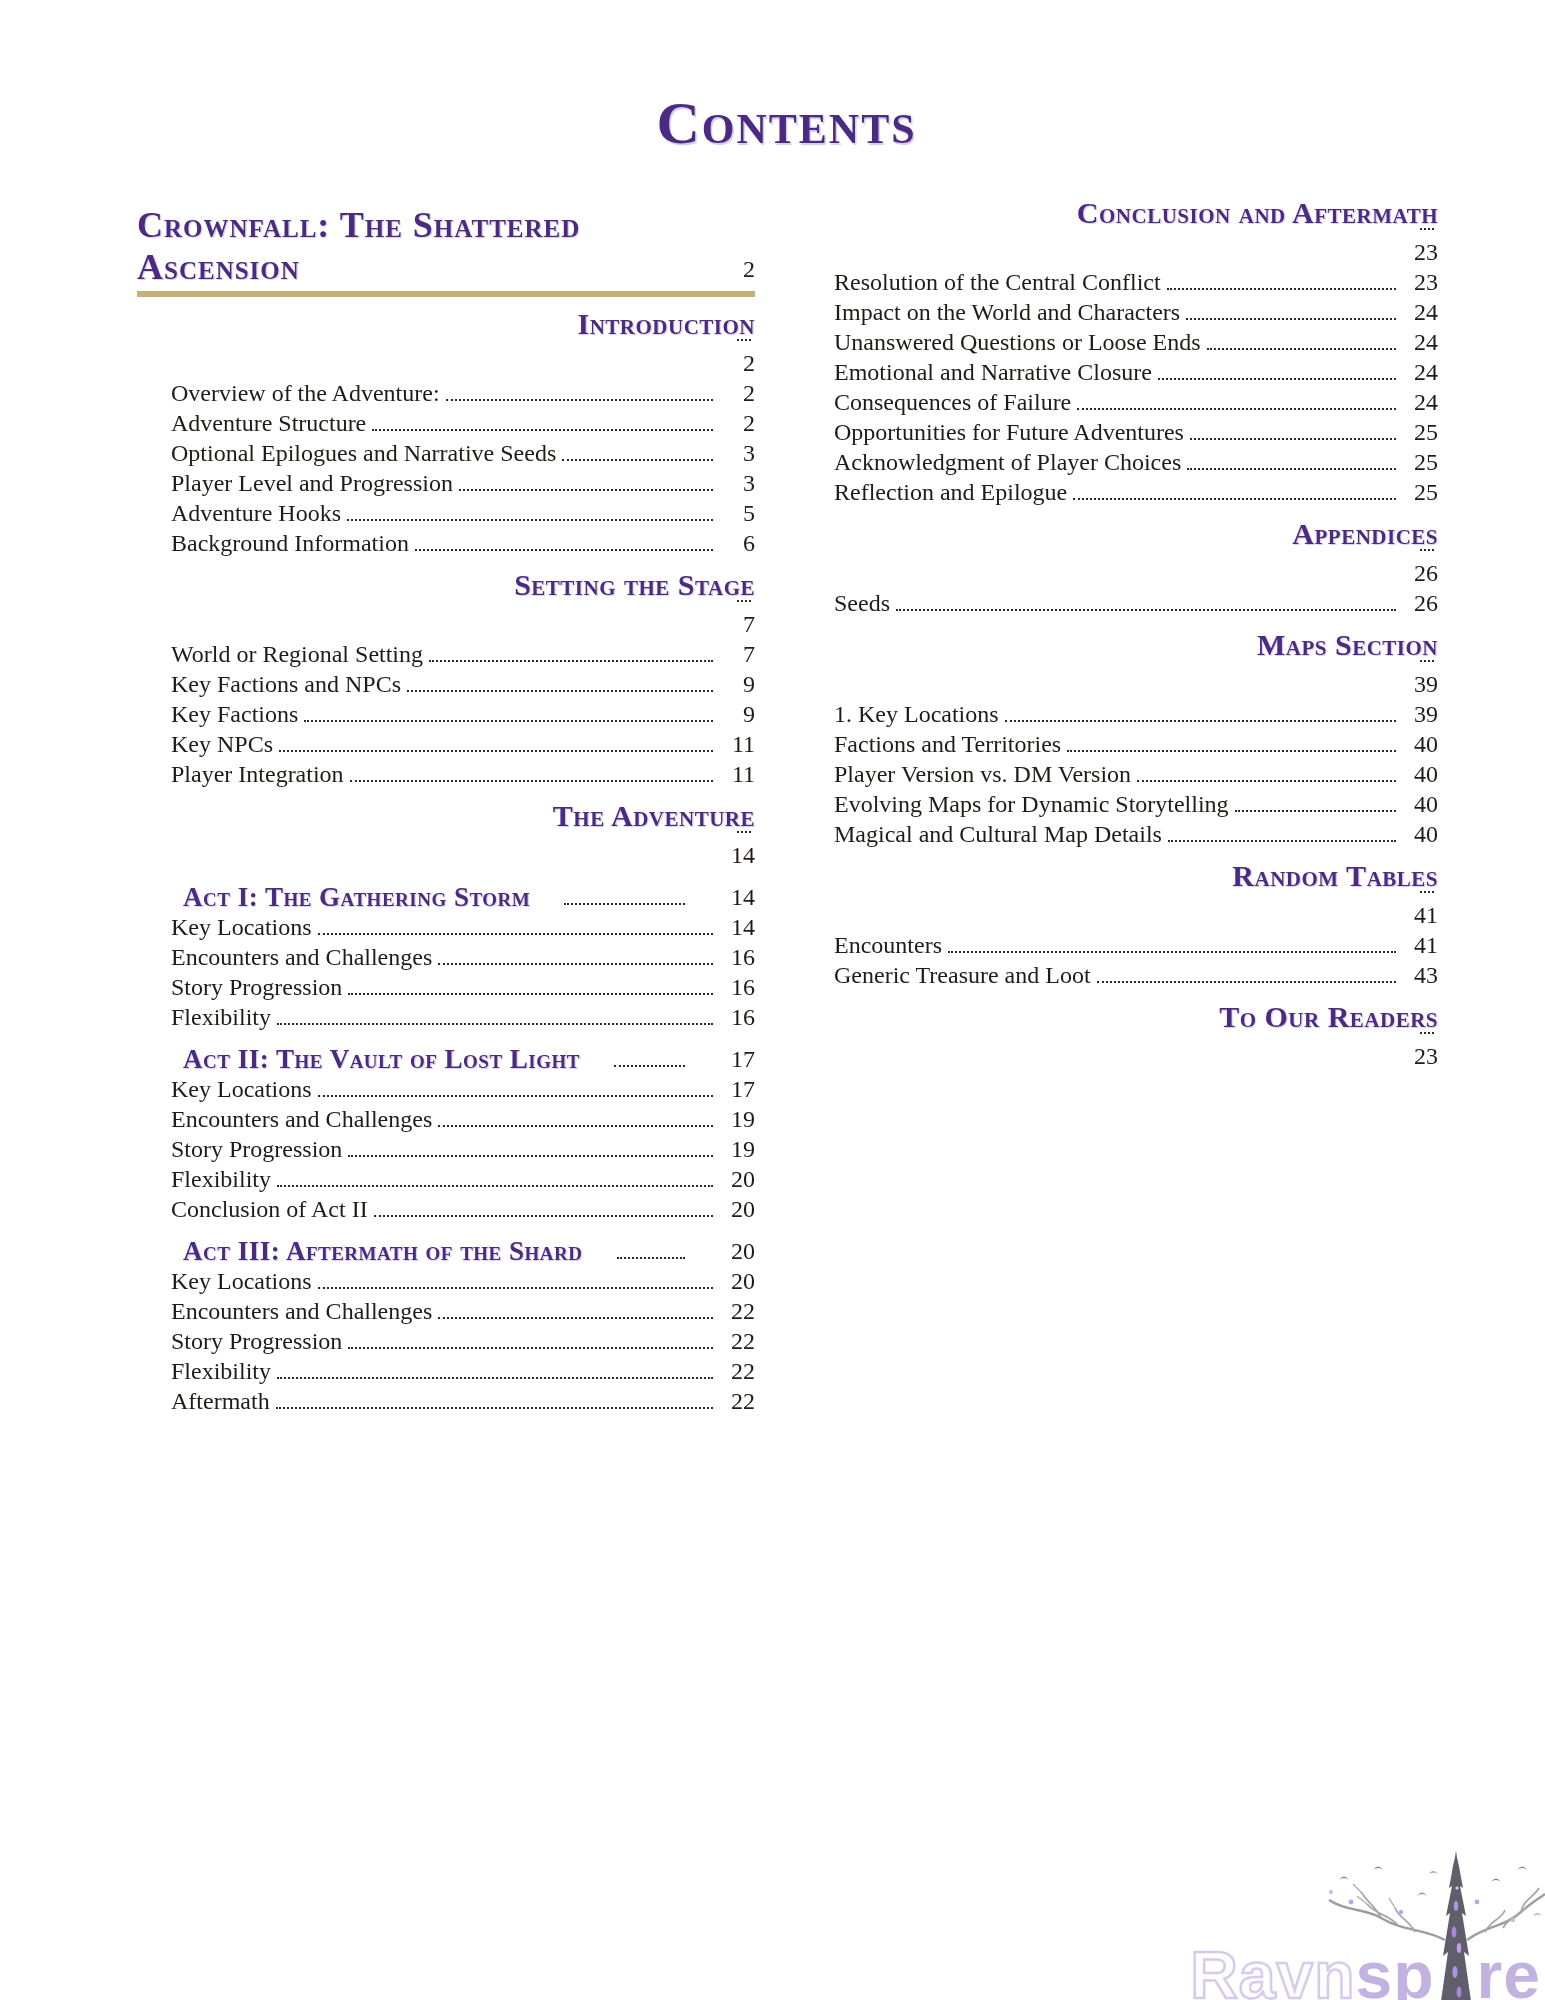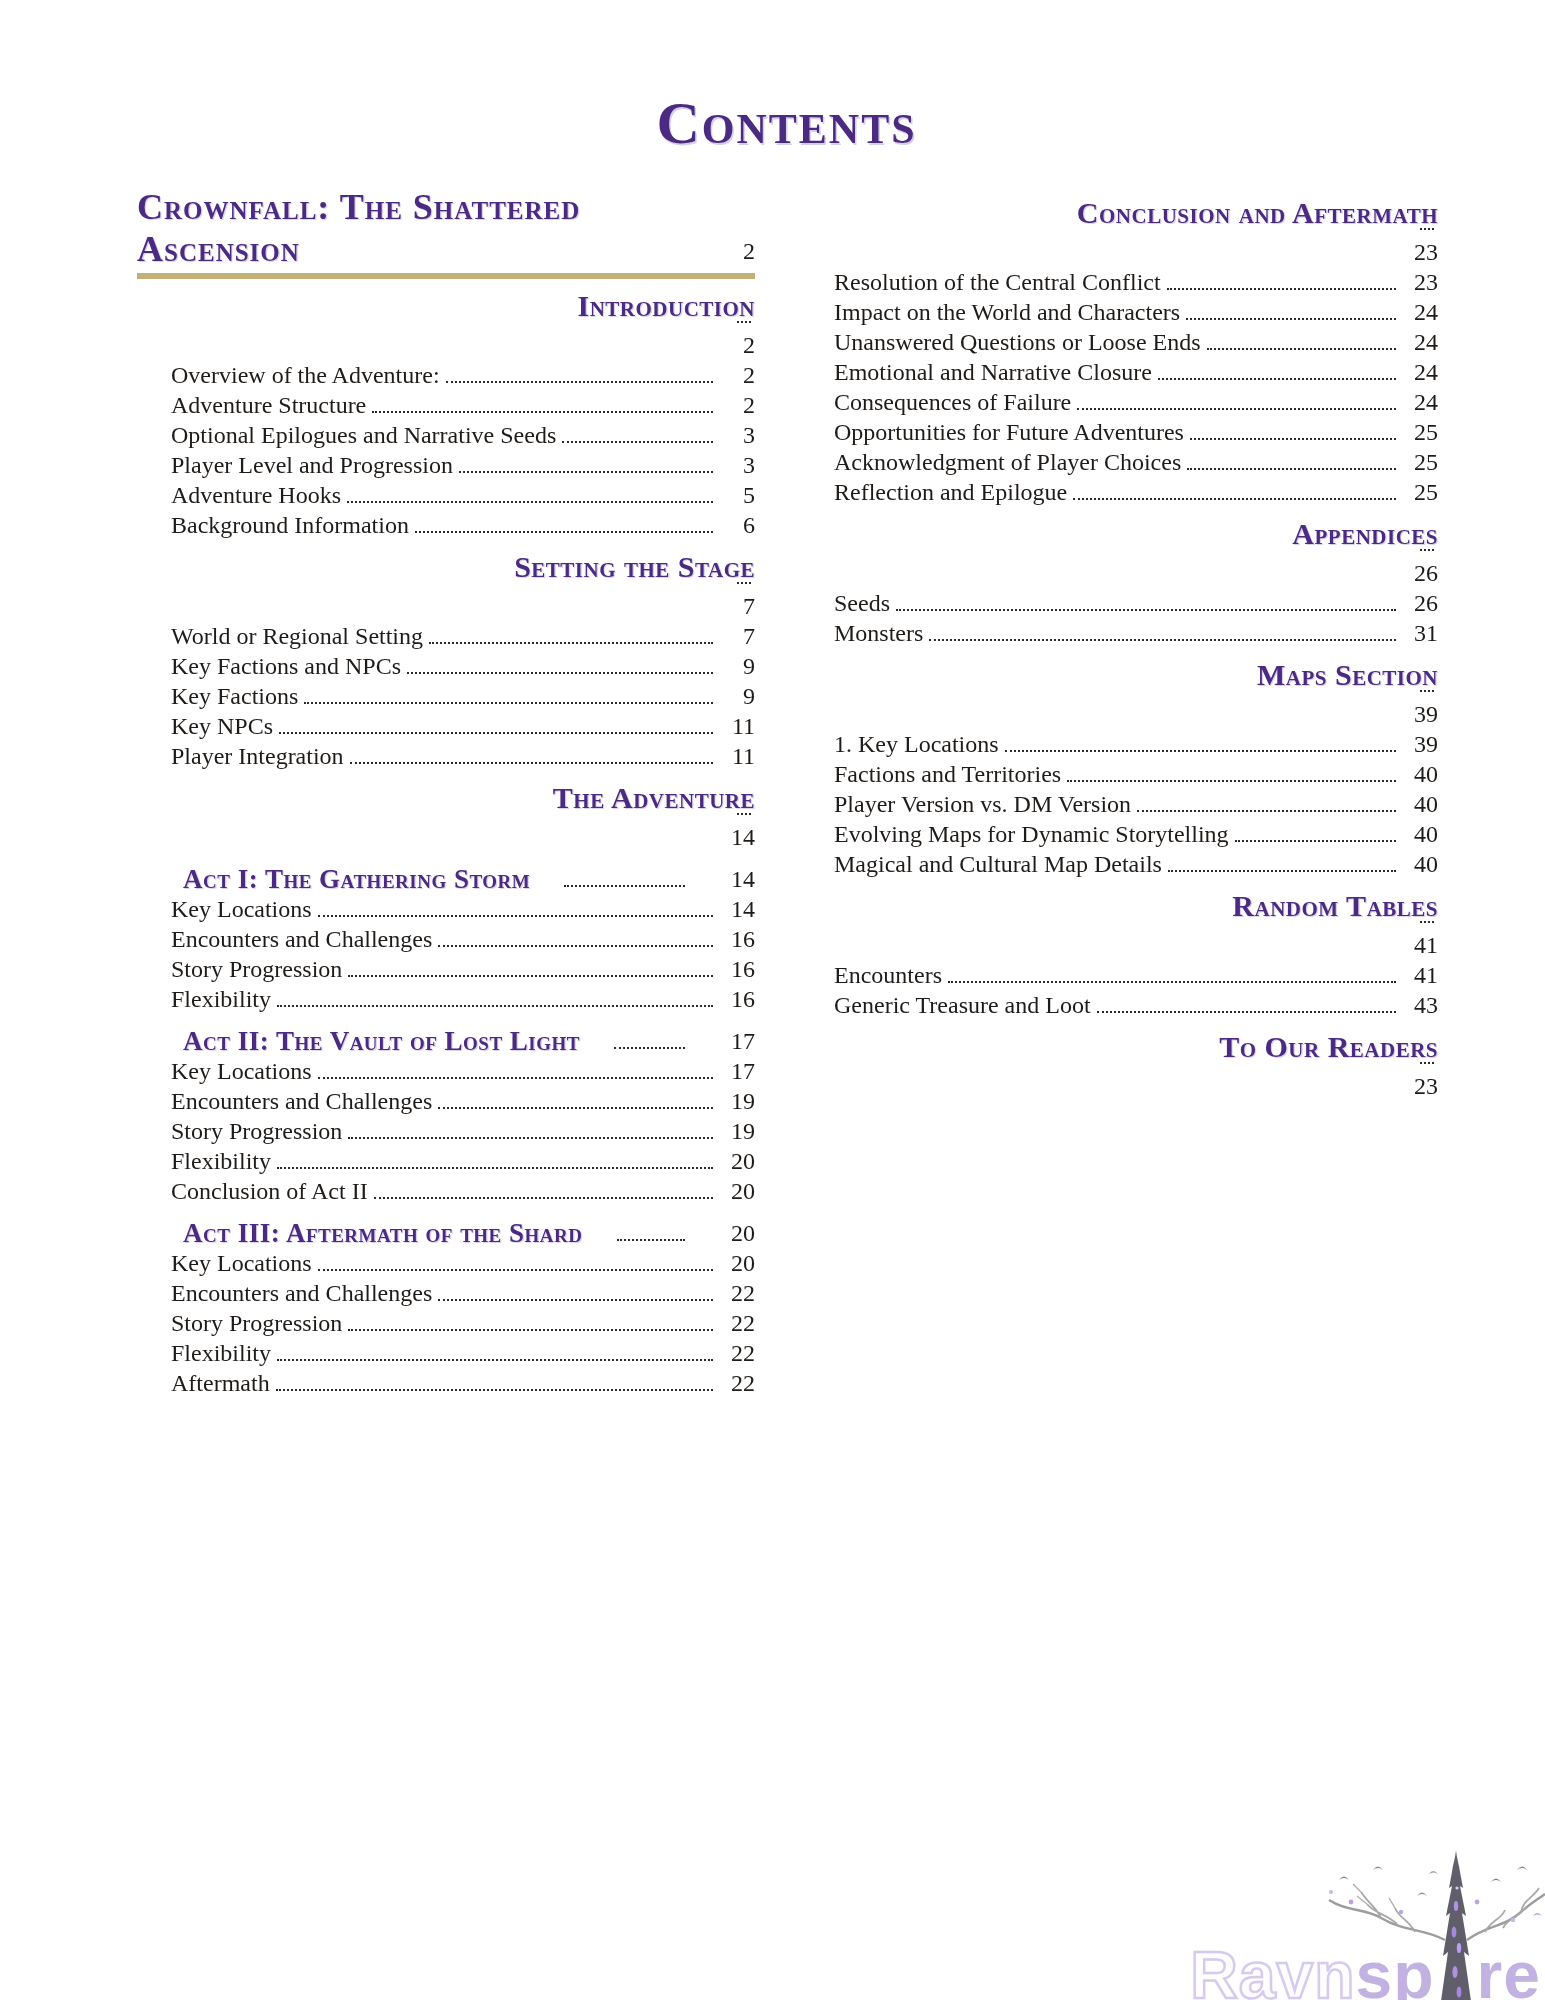--- a/index.html
+++ b/index.html
@@ -25,21 +25,21 @@
     font-size: 60px;
     line-height: 62px;
     letter-spacing: 2px;
     color: #4b2b81;
     text-shadow: 1.5px 1.5px 0 rgba(186,164,220,0.55);
     padding-left: 14px;
   }
 
   
   .toc-col { position: absolute; }
-  .col-left  { left: 137px; top: 186px; width: 618px; }
+  .col-left  { left: 137px; top: 204px; width: 618px; }
   .col-right { left: 800px; top: 186px; width: 638px; }
 
   
   .row {
     display: flex;
     align-items: flex-end;
   }
   .row .label {
     white-space: nowrap;
     line-height: 30px;
@@ -339,25 +339,20 @@
     </div>
     <div class="row h2">
       <span class="label">Appendices</span>
       <span class="leader"></span>
       <span class="pagenum">26</span>
     </div>
     <div class="row entry">
       <span class="label">Seeds</span>
       <span class="leader"></span>
       <span class="pagenum">26</span>
-    </div>
-    <div class="row entry">
-      <span class="label">Monsters</span>
-      <span class="leader"></span>
-      <span class="pagenum">31</span>
     </div>
     <div class="row h2">
       <span class="label">Maps Section</span>
       <span class="leader"></span>
       <span class="pagenum">39</span>
     </div>
     <div class="row entry">
       <span class="label">1. Key Locations</span>
       <span class="leader"></span>
       <span class="pagenum">39</span>

